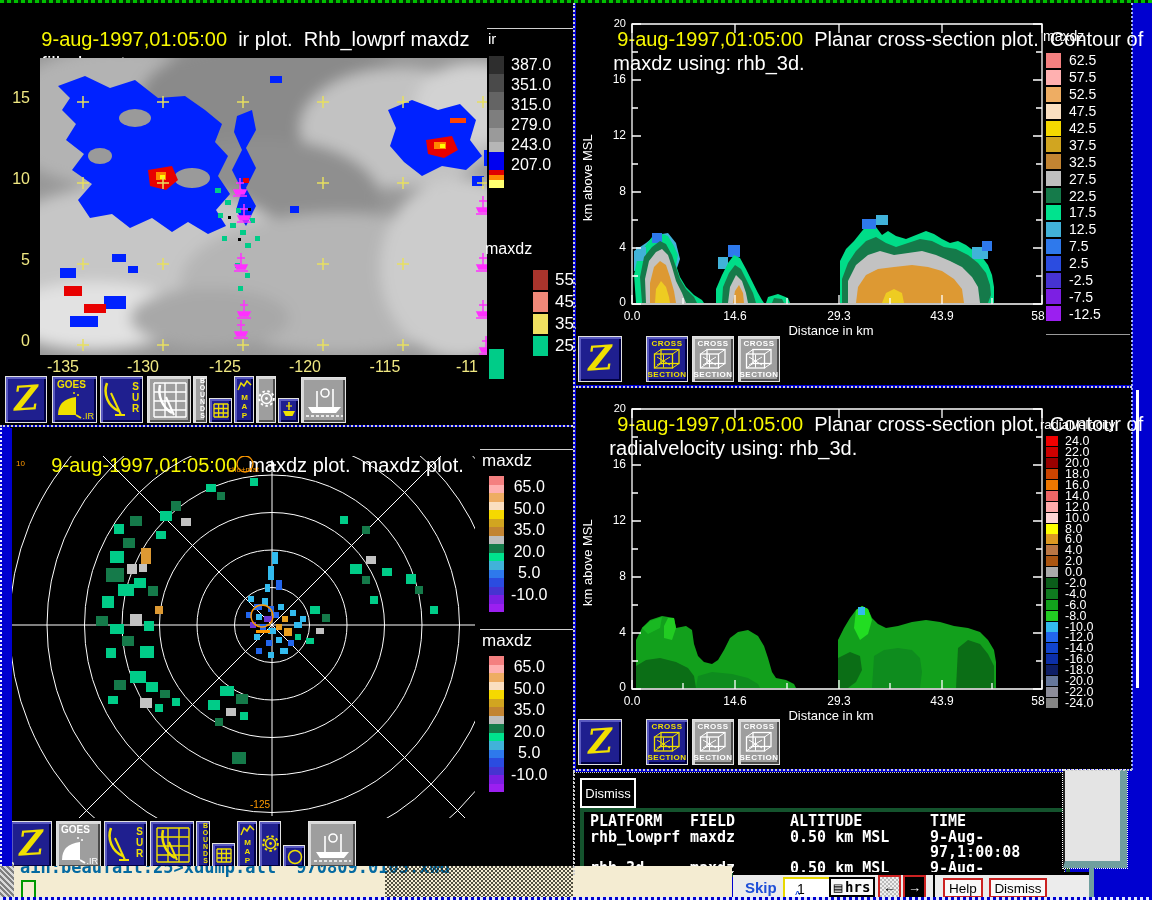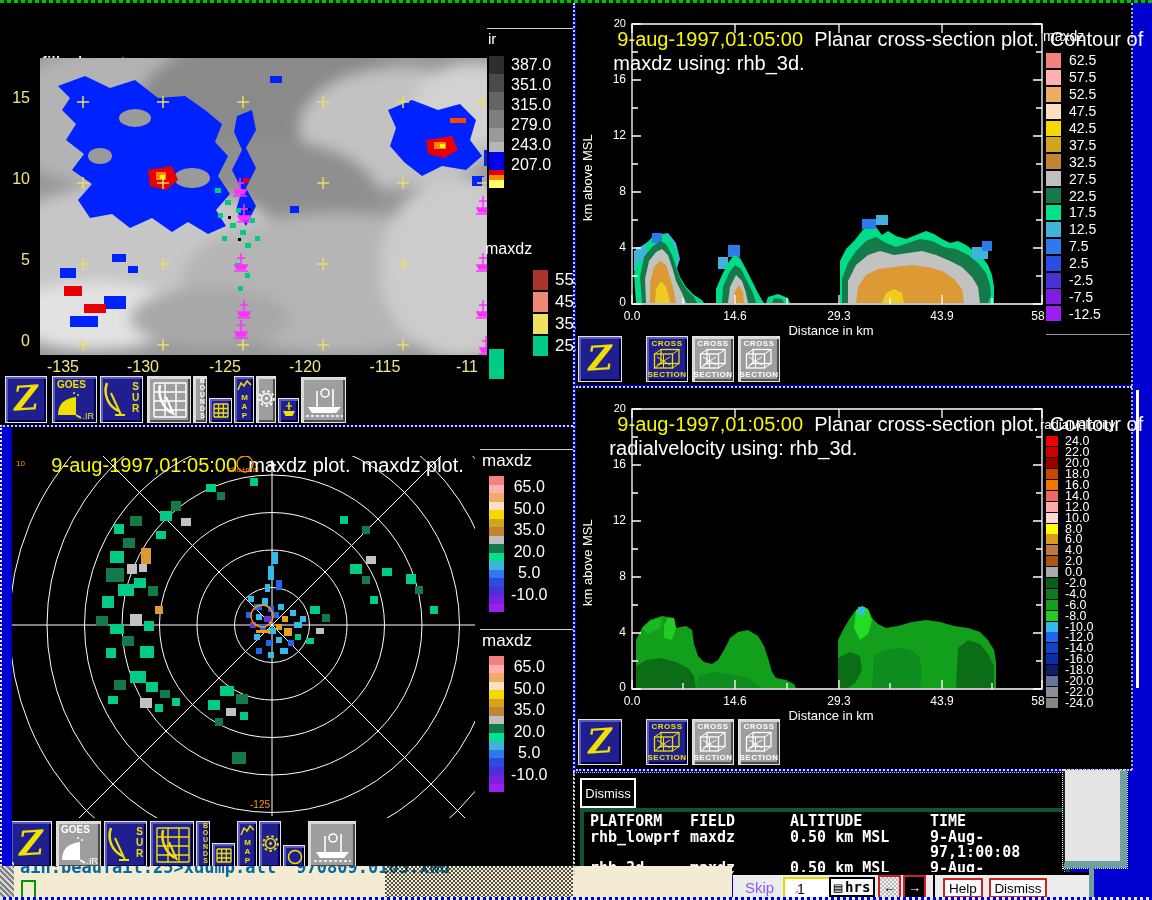--- a/index.html
+++ b/index.html
@@ -86,21 +86,21 @@
   #terminal{left:14px;top:866px;width:718px;height:31px;background:#f4ecd2;overflow:hidden;}
   #terminal .tline{position:absolute;left:6px;top:-9px;color:#0369a1;
     font-family:"DejaVu Sans Mono",monospace;font-weight:bold;font-size:17px;white-space:pre;}
   #terminal .cursor{position:absolute;left:7px;top:14px;width:11px;height:15px;
     border:2px solid #009900;}
   #term-dither{left:385px;top:866px;width:188px;height:31px;opacity:.75;
     background:repeating-conic-gradient(#1a1a10 0 25%,transparent 0 50%) 0 0/4px 4px;}
   
   #ctrl{left:733px;top:872px;width:358px;height:28px;background:#ececec;
     border-top:3px solid #000;box-sizing:border-box;}
-  #ctrl .lbl{position:absolute;font-weight:normal;color:#8b5cf6;font-size:15px;}
+  #ctrl .lbl{position:absolute;font-weight:bold;color:#1d4ed8;font-size:15px;}
   #skip-input{position:absolute;left:50px;top:2px;width:40px;height:19px;
     border:2px solid #e8d800;background:#fff;color:#000;font-size:14px;padding:0 0 0 12px;
     font-family:"Liberation Sans",sans-serif;}
   #hrs-btn{position:absolute;left:96px;top:2px;width:46px;height:20px;background:#fafafa;
     border:2px solid #000;display:flex;align-items:center;justify-content:center;gap:3px;
     font-family:"DejaVu Sans Mono",monospace;font-weight:bold;font-size:14px;box-sizing:border-box;}
   .arrbtn{position:absolute;top:0px;width:23px;height:24px;border:2px solid #cc2222;
     box-sizing:border-box;display:flex;align-items:center;justify-content:center;
     font-size:13px;font-weight:bold;}
   #arr-left{left:145px;color:#000;
@@ -119,20 +119,23 @@
   #peek-tail{left:1089px;top:868px;width:5px;height:32px;background:#6f9f9f;}
   svg text{font-family:"Liberation Sans",sans-serif;}
 </style>
 </head>
 <body>
 
 <div id="app">
   <div class="abs" id="topline"></div>
 
   <div class="panel" id="panel-tl" style="left:0;top:3px;width:573px;height:422px;">
+    <div class="ptitle" style="left:8px;top:2px;">
+      <span class="t-time">9-aug-1997,01:05:00</span><span class="t-main">  ir plot.  Rhb_lowprf maxdz</span>
+    </div>
     <div class="ptitle" style="left:8px;top:27px;">
       <span class="t-main">filled contour.</span>
     </div>
 
     <svg class="abs" style="left:40px;top:55px;" width="447" height="297" viewBox="0 0 447 297">
       <defs>
         <filter id="bl">
             <feGaussianBlur stdDeviation="7"></feGaussianBlur>
           </filter>
         <g id="shp" stroke="#ff30ff" stroke-width="1.5" fill="none">

